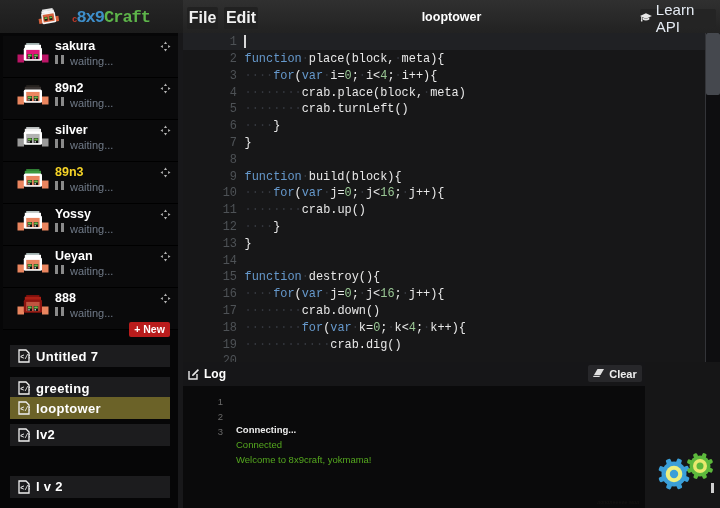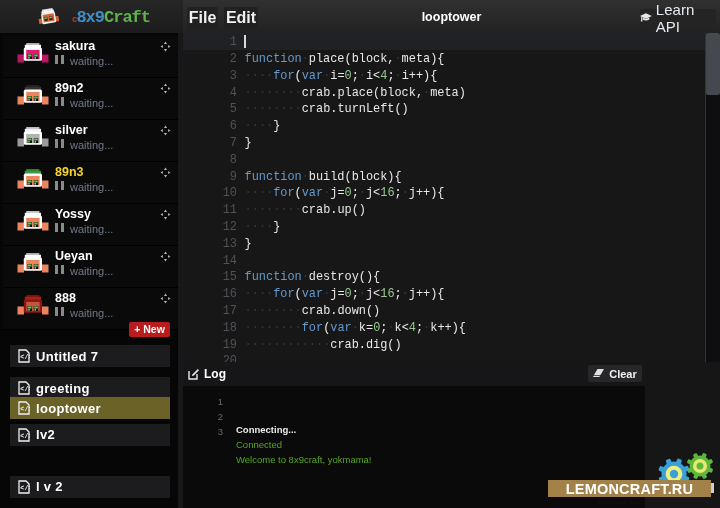--- a/index.html
+++ b/index.html
@@ -446,19 +446,16 @@
         <rect x="42.8" y="4.5" width="4.3" height="6.1" rx="1.4" transform="rotate(112.0 45 18)" fill="#5cb83c"></rect>
         <rect x="42.8" y="4.5" width="4.3" height="6.1" rx="1.4" transform="rotate(157.0 45 18)" fill="#5cb83c"></rect>
         <rect x="42.8" y="4.5" width="4.3" height="6.1" rx="1.4" transform="rotate(202.0 45 18)" fill="#5cb83c"></rect>
         <rect x="42.8" y="4.5" width="4.3" height="6.1" rx="1.4" transform="rotate(247.0 45 18)" fill="#5cb83c"></rect>
         <rect x="42.8" y="4.5" width="4.3" height="6.1" rx="1.4" transform="rotate(292.0 45 18)" fill="#5cb83c"></rect>
         <rect x="42.8" y="4.5" width="4.3" height="6.1" rx="1.4" transform="rotate(337.0 45 18)" fill="#5cb83c"></rect>
         <circle cx="45" cy="18" r="10.5" fill="#5cb83c"></circle>
         <circle cx="45" cy="18" r="7.0" fill="#e8e96e"></circle>
         <circle cx="45" cy="18" r="3.5" fill="#5cb83c"></circle>
 </svg></div>
-  <div id="wmbar">
-      <span>LEMONCRAFT.RU</span>
-    </div>
   <div id="wmtick"></div>
   <div style="position:absolute;left:597px;top:499px;width:62px;height:5px;color:#171513;font-size:5.5px;overflow:hidden">дополнение мод</div>
 
 </div>
 
 </body></html>

